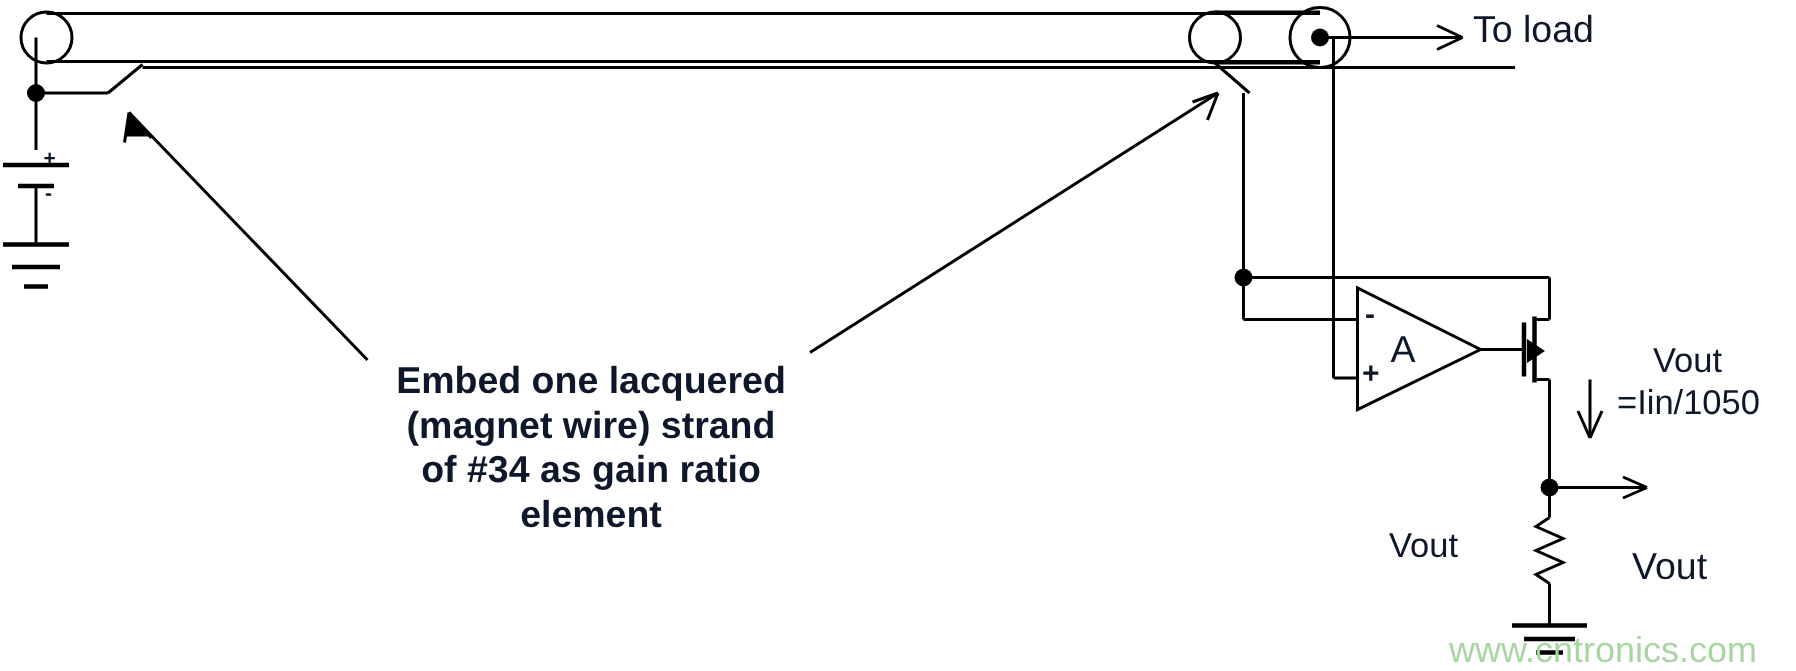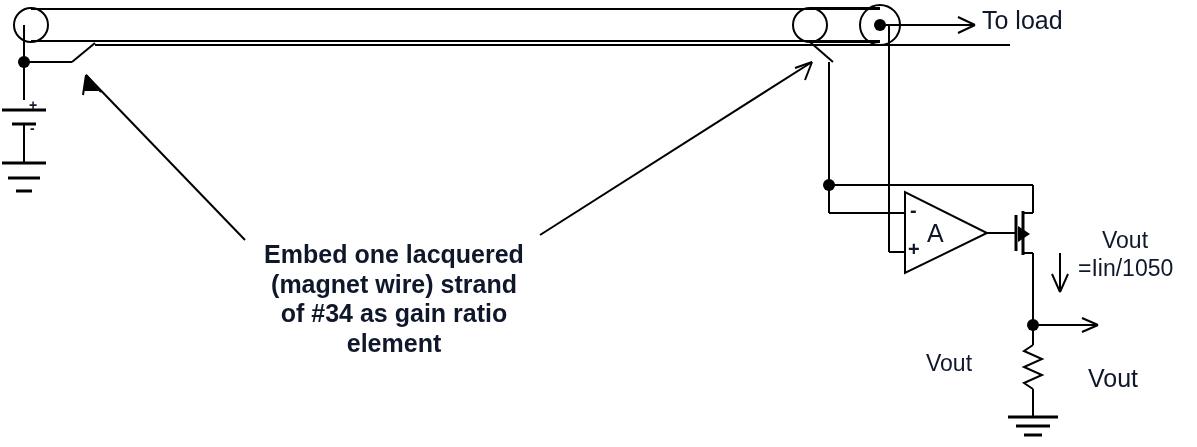--- a/index.html
+++ b/index.html
@@ -252,14 +252,15 @@
   <div class="lbl lbl-left" id="label-opamp-a">A</div>
 
   <div class="lbl lbl-left" id="label-opamp-minus">-</div>
 
   <div class="lbl lbl-left" id="label-opamp-plus">+</div>
 
   <div class="lbl lbl-left" id="label-batt-plus">+</div>
 
   <div class="lbl lbl-left" id="label-batt-minus">-</div>
 
+  <div id="watermark">www.cntronics.com</div>
 
 </div>
 
 </body></html>

